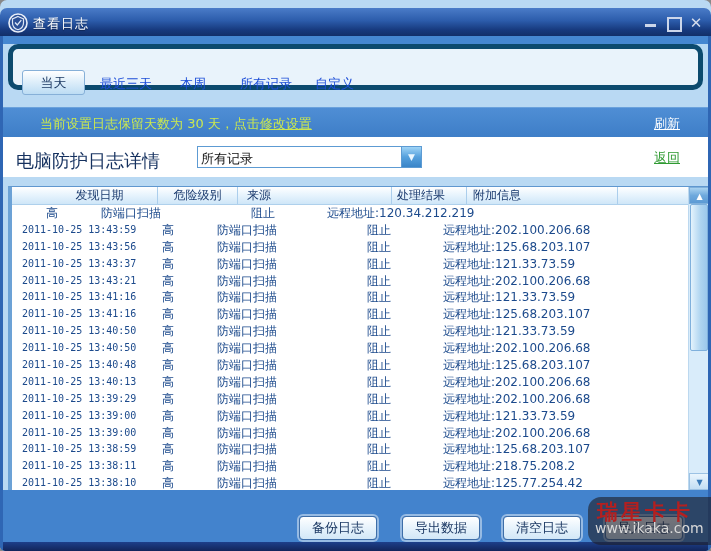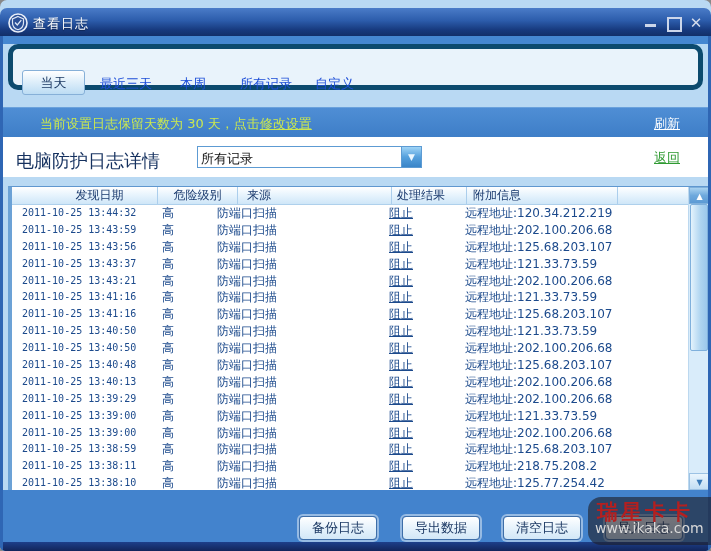--- a/index.html
+++ b/index.html
@@ -83,21 +83,21 @@
   .th.c3{width:154px;padding-left:9px;}
   .th.c4{width:75px;padding-left:5px;}
   .th.c5{width:151px;padding-left:6px;}
   .th.c6{flex:1;border-right:none;}
   .rows{position:absolute;left:0;top:18px;right:21px;bottom:0;overflow:hidden;}
   .trow{display:flex;height:16.9px;font-size:12px;color:#1c4a8c;white-space:nowrap;cursor:default;}
   .cell{overflow:visible;line-height:16.9px;}
   .cell.c1{width:116px;padding-left:10px;font-family:"DejaVu Sans Mono","Liberation Mono",monospace;font-size:10px;}
   .cell.c2{width:80px;text-align:center;}
   .cell.c3{width:154px;padding-left:9px;}
-  .cell.c4{width:75px;padding-left:5px;text-decoration:underline;margin-left:22px;}
+  .cell.c4{width:75px;padding-left:5px;}
   .cell.c5{width:151px;padding-left:6px;}
 
   
   .vscroll{position:absolute;right:0;top:0;width:21px;height:100%;background:#d9ecfa;border-left:1px solid #bcd8ef;}
   .sbtn{position:absolute;left:0;width:21px;height:17px;text-align:center;line-height:17px;font-size:8px;cursor:pointer;}
   .sbtn.up{top:0;background:linear-gradient(#a9d2f0,#6ea9dd 50%,#5b9ad4);color:#ffffff;border:1px solid #7fb0dc;}
   .sbtn.down{bottom:0;background:linear-gradient(#eaf5fd,#c2def4);color:#3a7ab8;border:1px solid #9cc2e4;}
   .sthumb{position:absolute;left:1px;top:17px;width:18px;height:147px;
     background:linear-gradient(90deg,#e4f3fc,#aed4f0 60%,#9cc8ec);
     border:1px solid #7fb0dc;border-radius:2px;cursor:grab;}
@@ -169,21 +169,20 @@
     <div class="thead">
       <div class="th c1">发现日期</div>
       <div class="th c2">危险级别</div>
       <div class="th c3">来源</div>
       <div class="th c4">处理结果</div>
       <div class="th c5">附加信息</div>
       <div class="th c6"></div>
     </div>
     <div class="rows">
         <div class="trow">
-          <div class="cell c1">2011-10-25 13:44:32</div>
           <div class="cell c2">高</div>
           <div class="cell c3">防端口扫描</div>
           <div class="cell c4">阻止</div>
           <div class="cell c5">远程地址:120.34.212.219</div>
         </div>
         <div class="trow">
           <div class="cell c1">2011-10-25 13:43:59</div>
           <div class="cell c2">高</div>
           <div class="cell c3">防端口扫描</div>
           <div class="cell c4">阻止</div>

